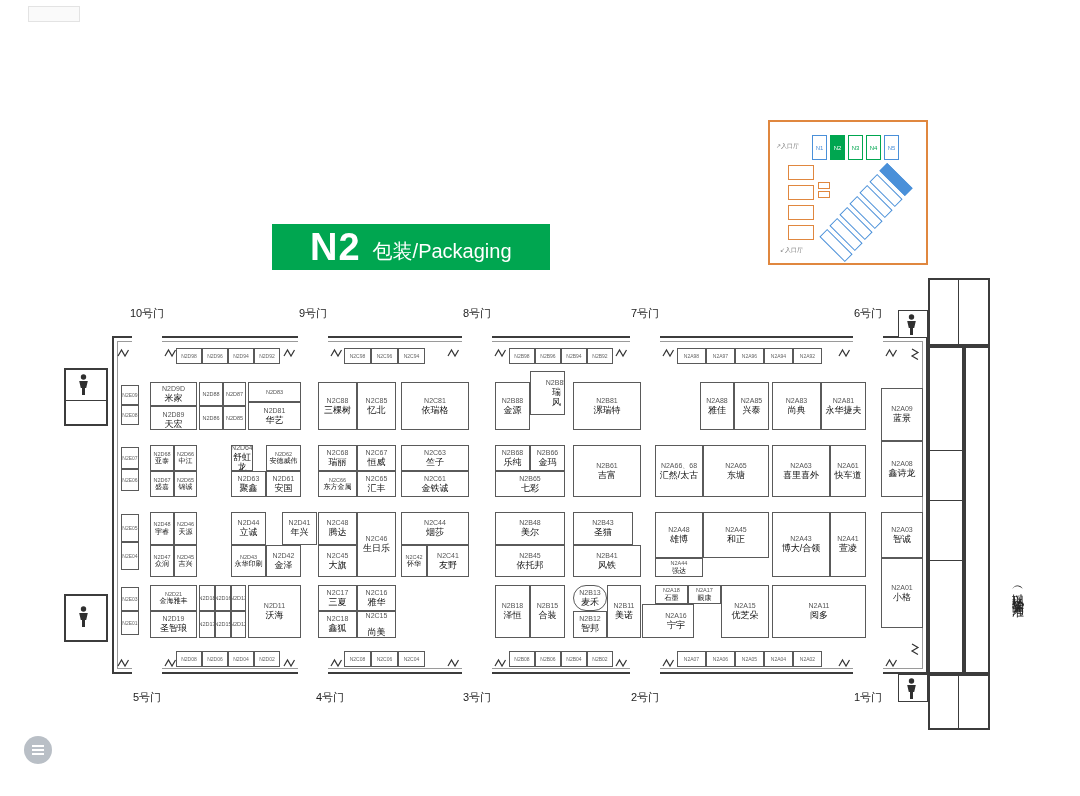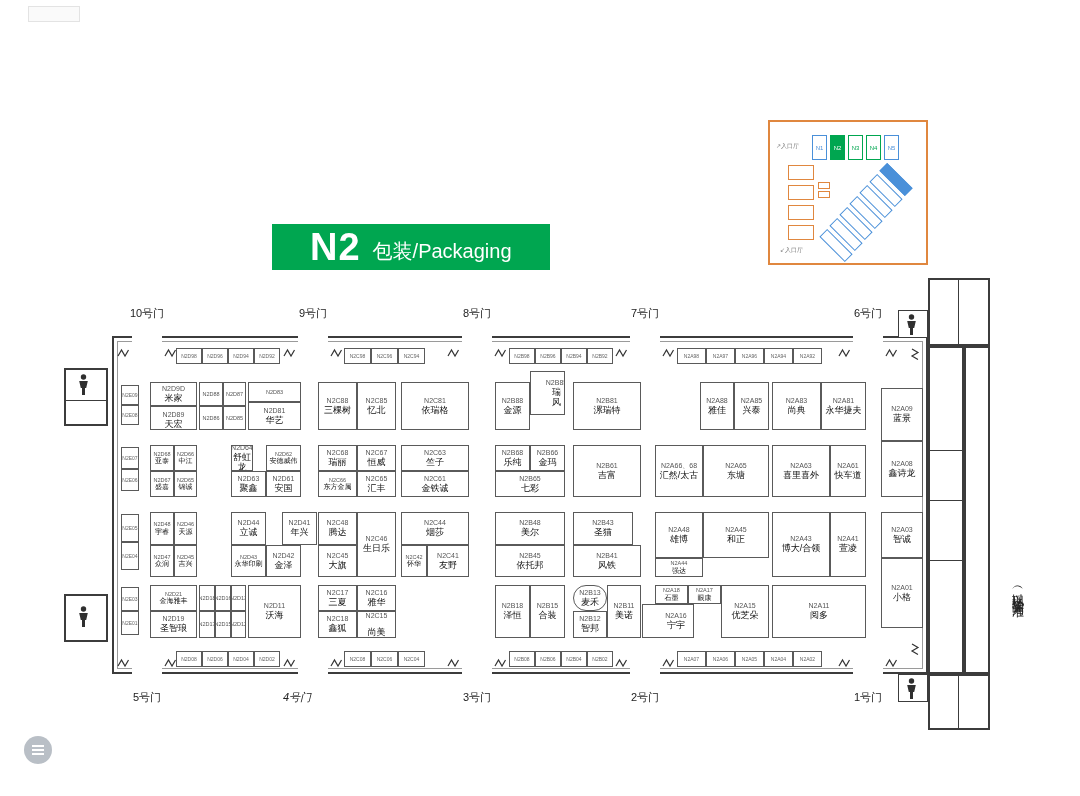--- a/index.html
+++ b/index.html
@@ -536,21 +536,21 @@
         <polyline points="1,8 4.5,2 8,8 11.5,2" fill="none" stroke="#333" stroke-width="1.2"></polyline>
       </svg></div>
     <div class="gate-label" style="left: 125px; top: 690px; width: 44px; height: 14px;">5号门</div>
     <div class="gap" style="left: 132px; top: 665px; width: 30px; height: 14px;"></div>
     <div class="zz" style="left: 117px; top: 654px; width: 14px; height: 10px;"><svg width="14" height="10" viewBox="0 0 14 10">
         <polyline points="1,8 4.5,2 8,8 11.5,2" fill="none" stroke="#333" stroke-width="1.2"></polyline>
       </svg></div>
     <div class="zz" style="left: 164px; top: 654px; width: 14px; height: 10px;"><svg width="14" height="10" viewBox="0 0 14 10">
         <polyline points="1,8 4.5,2 8,8 11.5,2" fill="none" stroke="#333" stroke-width="1.2"></polyline>
       </svg></div>
-    <div class="gate-label" style="left: 275px; top: 690px; width: 44px; height: 14px; font-style: italic;">4号门</div>
+    <div class="gate-label" style="left: 308px; top: 690px; width: 44px; height: 14px;">4号门</div>
     <div class="gap" style="left: 298px; top: 665px; width: 30px; height: 14px;"></div>
     <div class="zz" style="left: 283px; top: 654px; width: 14px; height: 10px;"><svg width="14" height="10" viewBox="0 0 14 10">
         <polyline points="1,8 4.5,2 8,8 11.5,2" fill="none" stroke="#333" stroke-width="1.2"></polyline>
       </svg></div>
     <div class="zz" style="left: 330px; top: 654px; width: 14px; height: 10px;"><svg width="14" height="10" viewBox="0 0 14 10">
         <polyline points="1,8 4.5,2 8,8 11.5,2" fill="none" stroke="#333" stroke-width="1.2"></polyline>
       </svg></div>
     <div class="gate-label" style="left: 455px; top: 690px; width: 44px; height: 14px;">3号门</div>
     <div class="gap" style="left: 462px; top: 665px; width: 30px; height: 14px;"></div>
     <div class="zz" style="left: 447px; top: 654px; width: 14px; height: 10px;"><svg width="14" height="10" viewBox="0 0 14 10">

